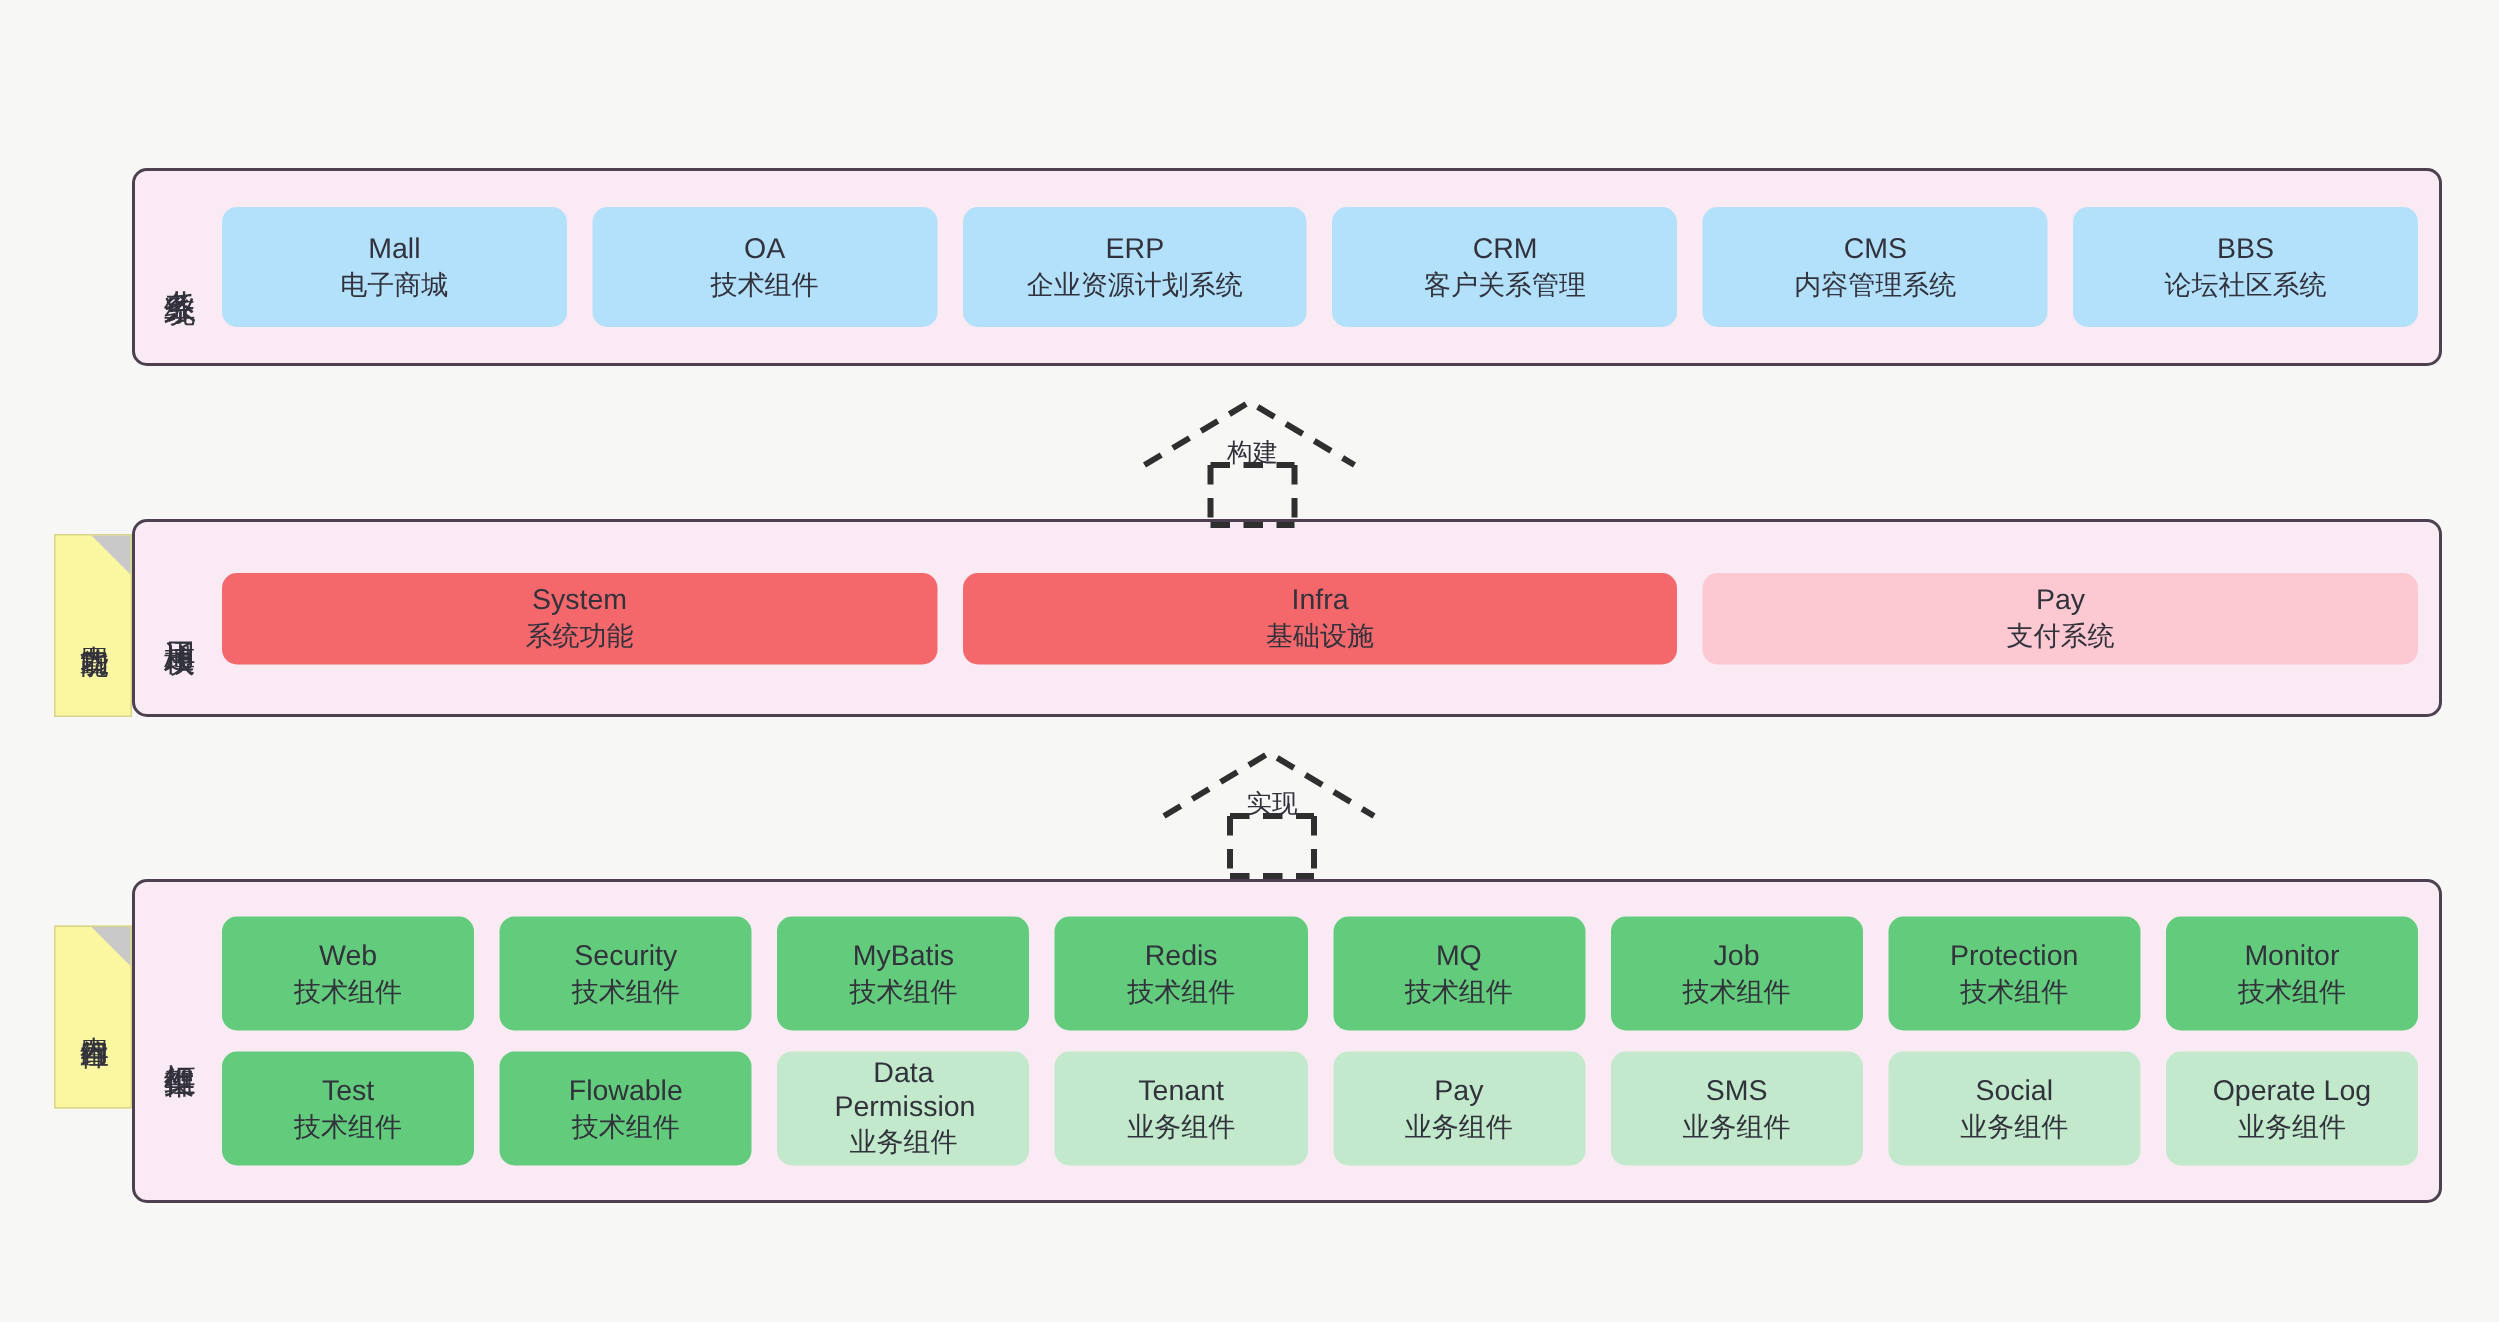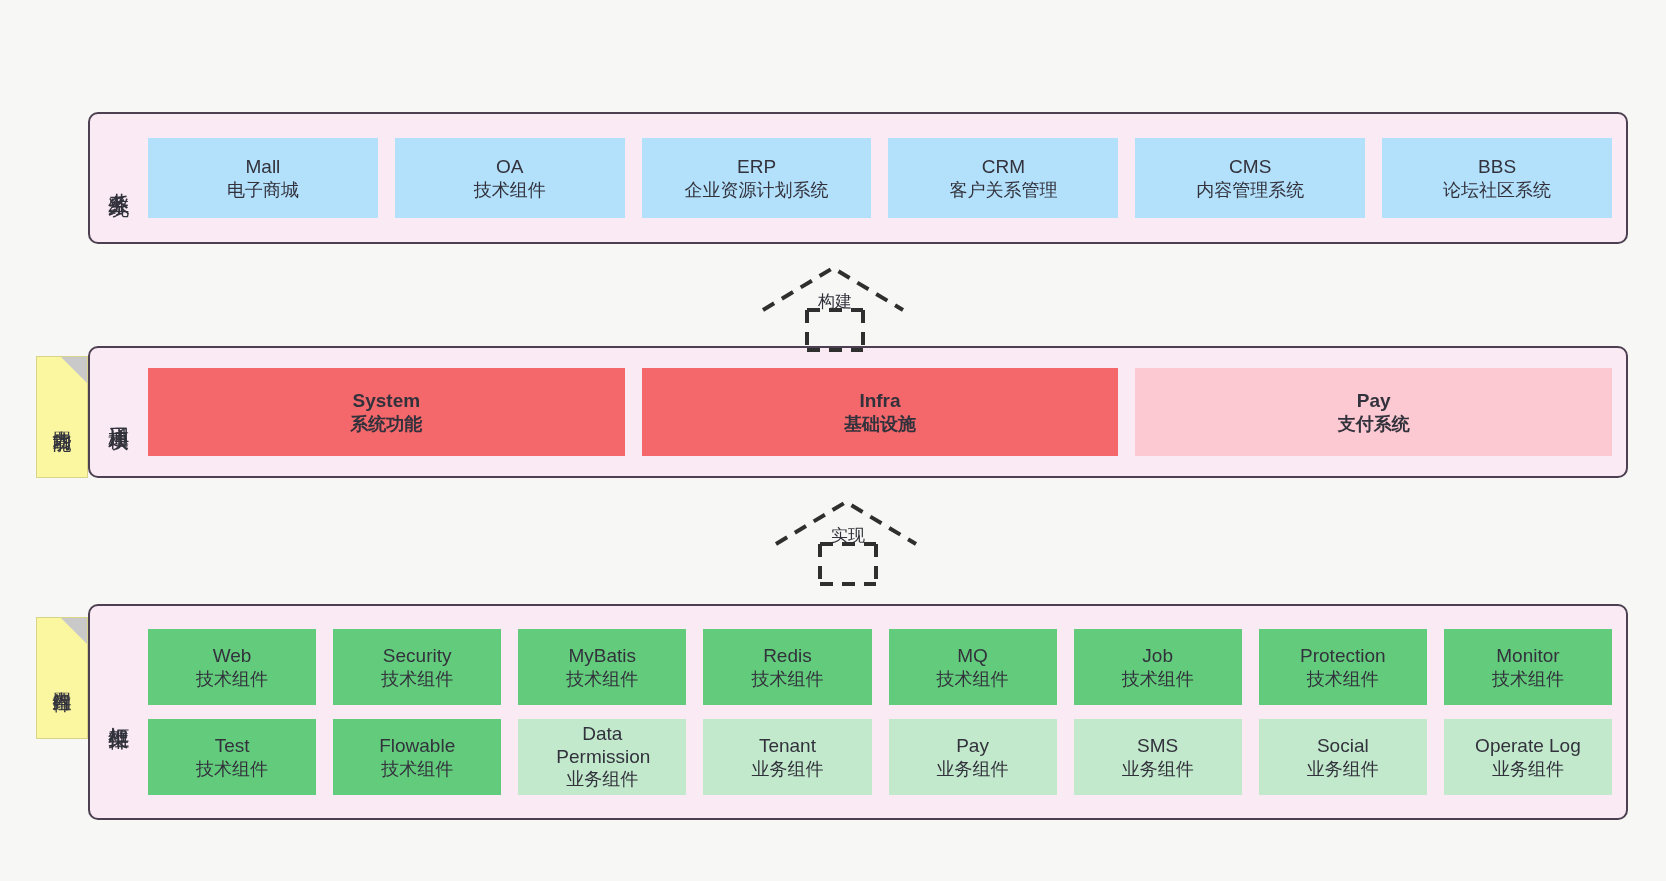--- a/index.html
+++ b/index.html
@@ -48,36 +48,36 @@
   }
   .row {
     display: flex;
     gap: 17px;
     justify-content: space-between;
   }
 
   
   .card {
     flex: 1 1 0;
-    border-radius: 0;
+    border-radius: 10px;
     display: flex;
     flex-direction: column;
     align-items: center;
     justify-content: center;
     text-align: center;
     color: #32323c;
     line-height: 1.25;
     padding: 8px 4px;
   }
   .card .en { font-size: 19px; }
   .card .cn { font-size: 18px; }
   .card.three .en { line-height: 1.18; }
 
   .h-biz   { height: 80px; }
-  .h-mod   { height: 88px; font-weight: bold; }
+  .h-mod   { height: 61px; }
   .h-frm   { height: 76px; }
 
   .c-blue       { background: #b3e0fb; }
   .c-red        { background: #f4676b; }
   .c-pink       { background: #fcc8d1; }
   .c-green      { background: #63cc7c; }
   .c-lightgreen { background: #c2e9cc; }
 
   
   .sticky {
@@ -206,21 +206,21 @@
         <path d="M 52 88 L 108 88"></path>
       </g>
     </svg>
     <span class="conn-label" style="top:28px;">实现</span>
   </div>
 
   <div class="sticky" id="sticky-framework" style="left:36px; top:617px; width:52px; height:122px;">
     <span>内置组件</span>
   </div>
 
-  <div class="layer" id="layer-framework" style="left:88px; top:604px; width:1540px; height:216px;">
+  <div class="layer" id="layer-framework" style="left:88px; top:586px; width:1540px; height:216px;">
     <div class="layer-title">框架组件</div>
     <div class="layer-body">
 
       <div class="row">
         <div class="card h-frm c-green">
           <span class="en">Web</span>
           <span class="cn">技术组件</span>
         </div>
         <div class="card h-frm c-green">
           <span class="en">Security</span>

